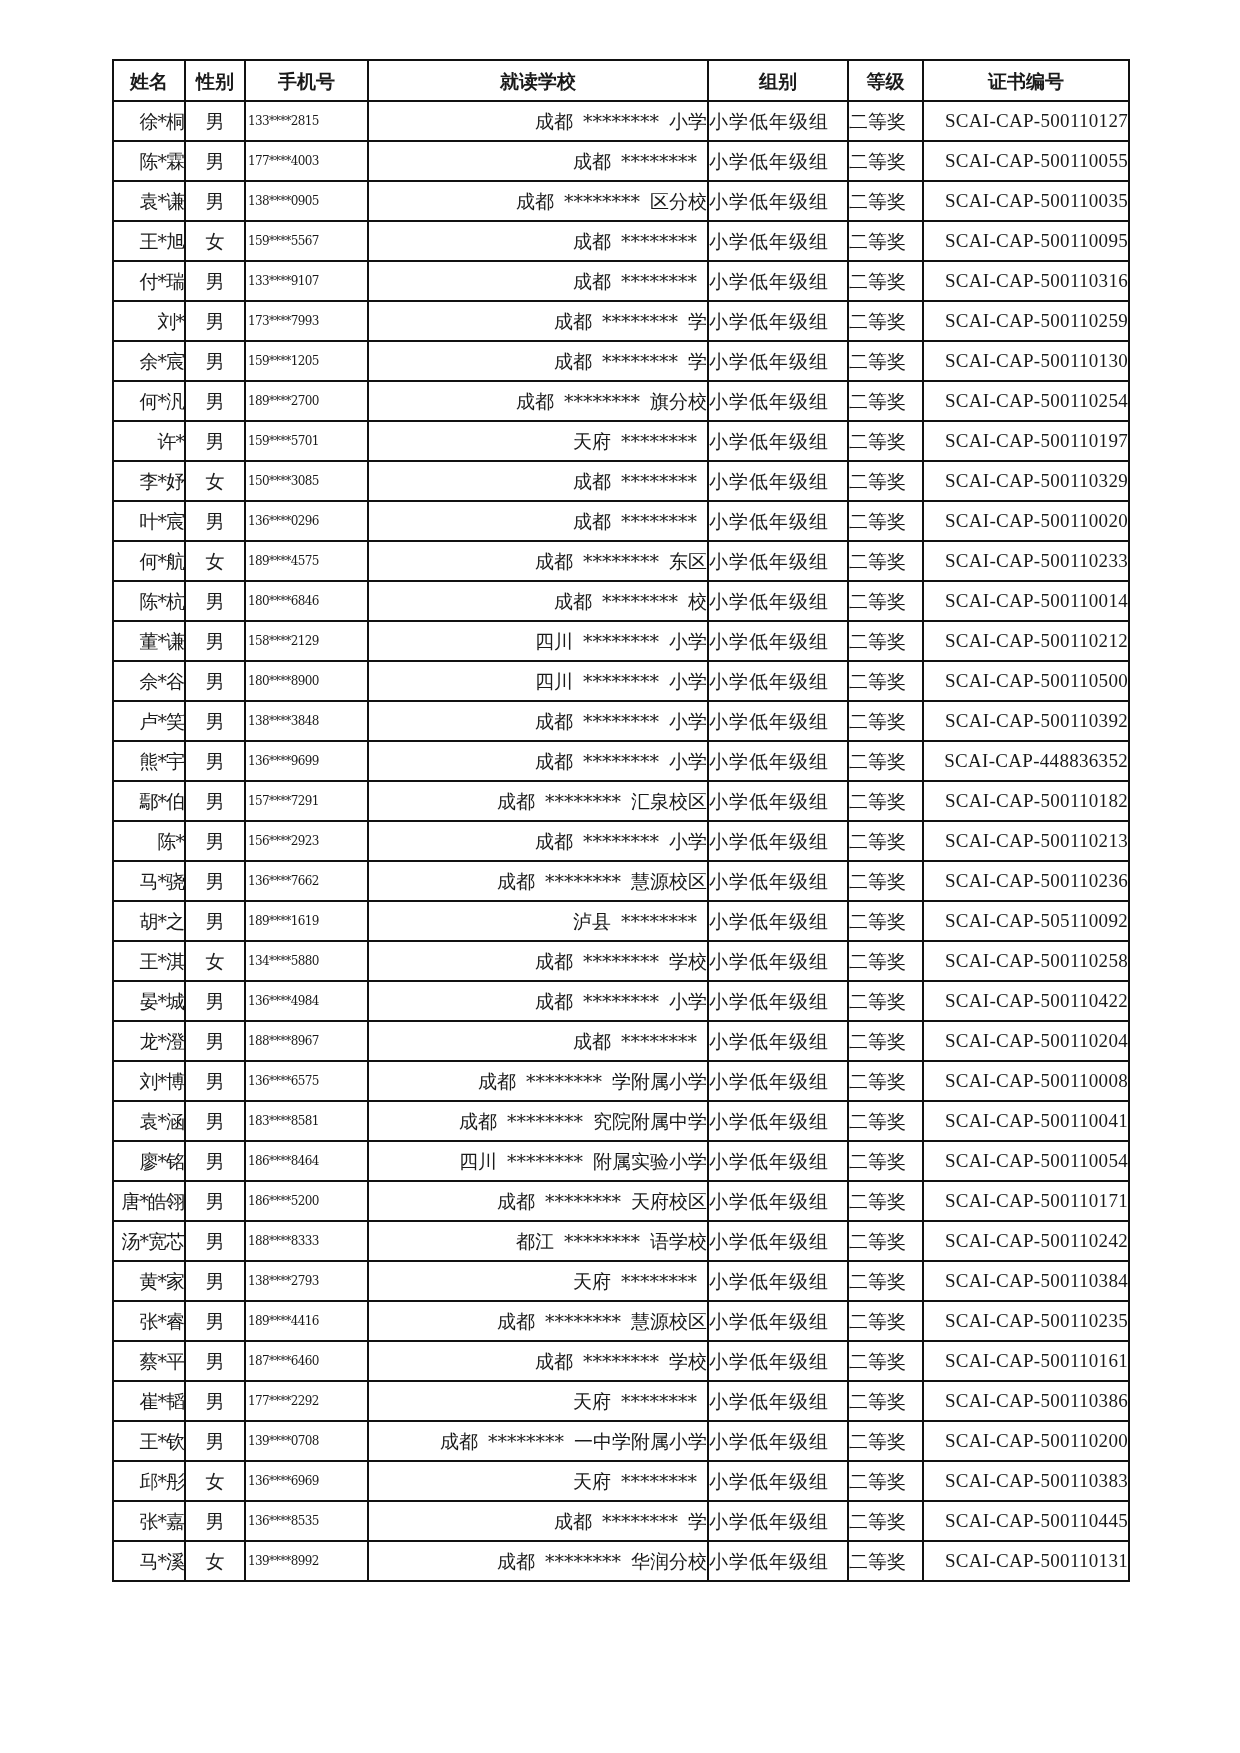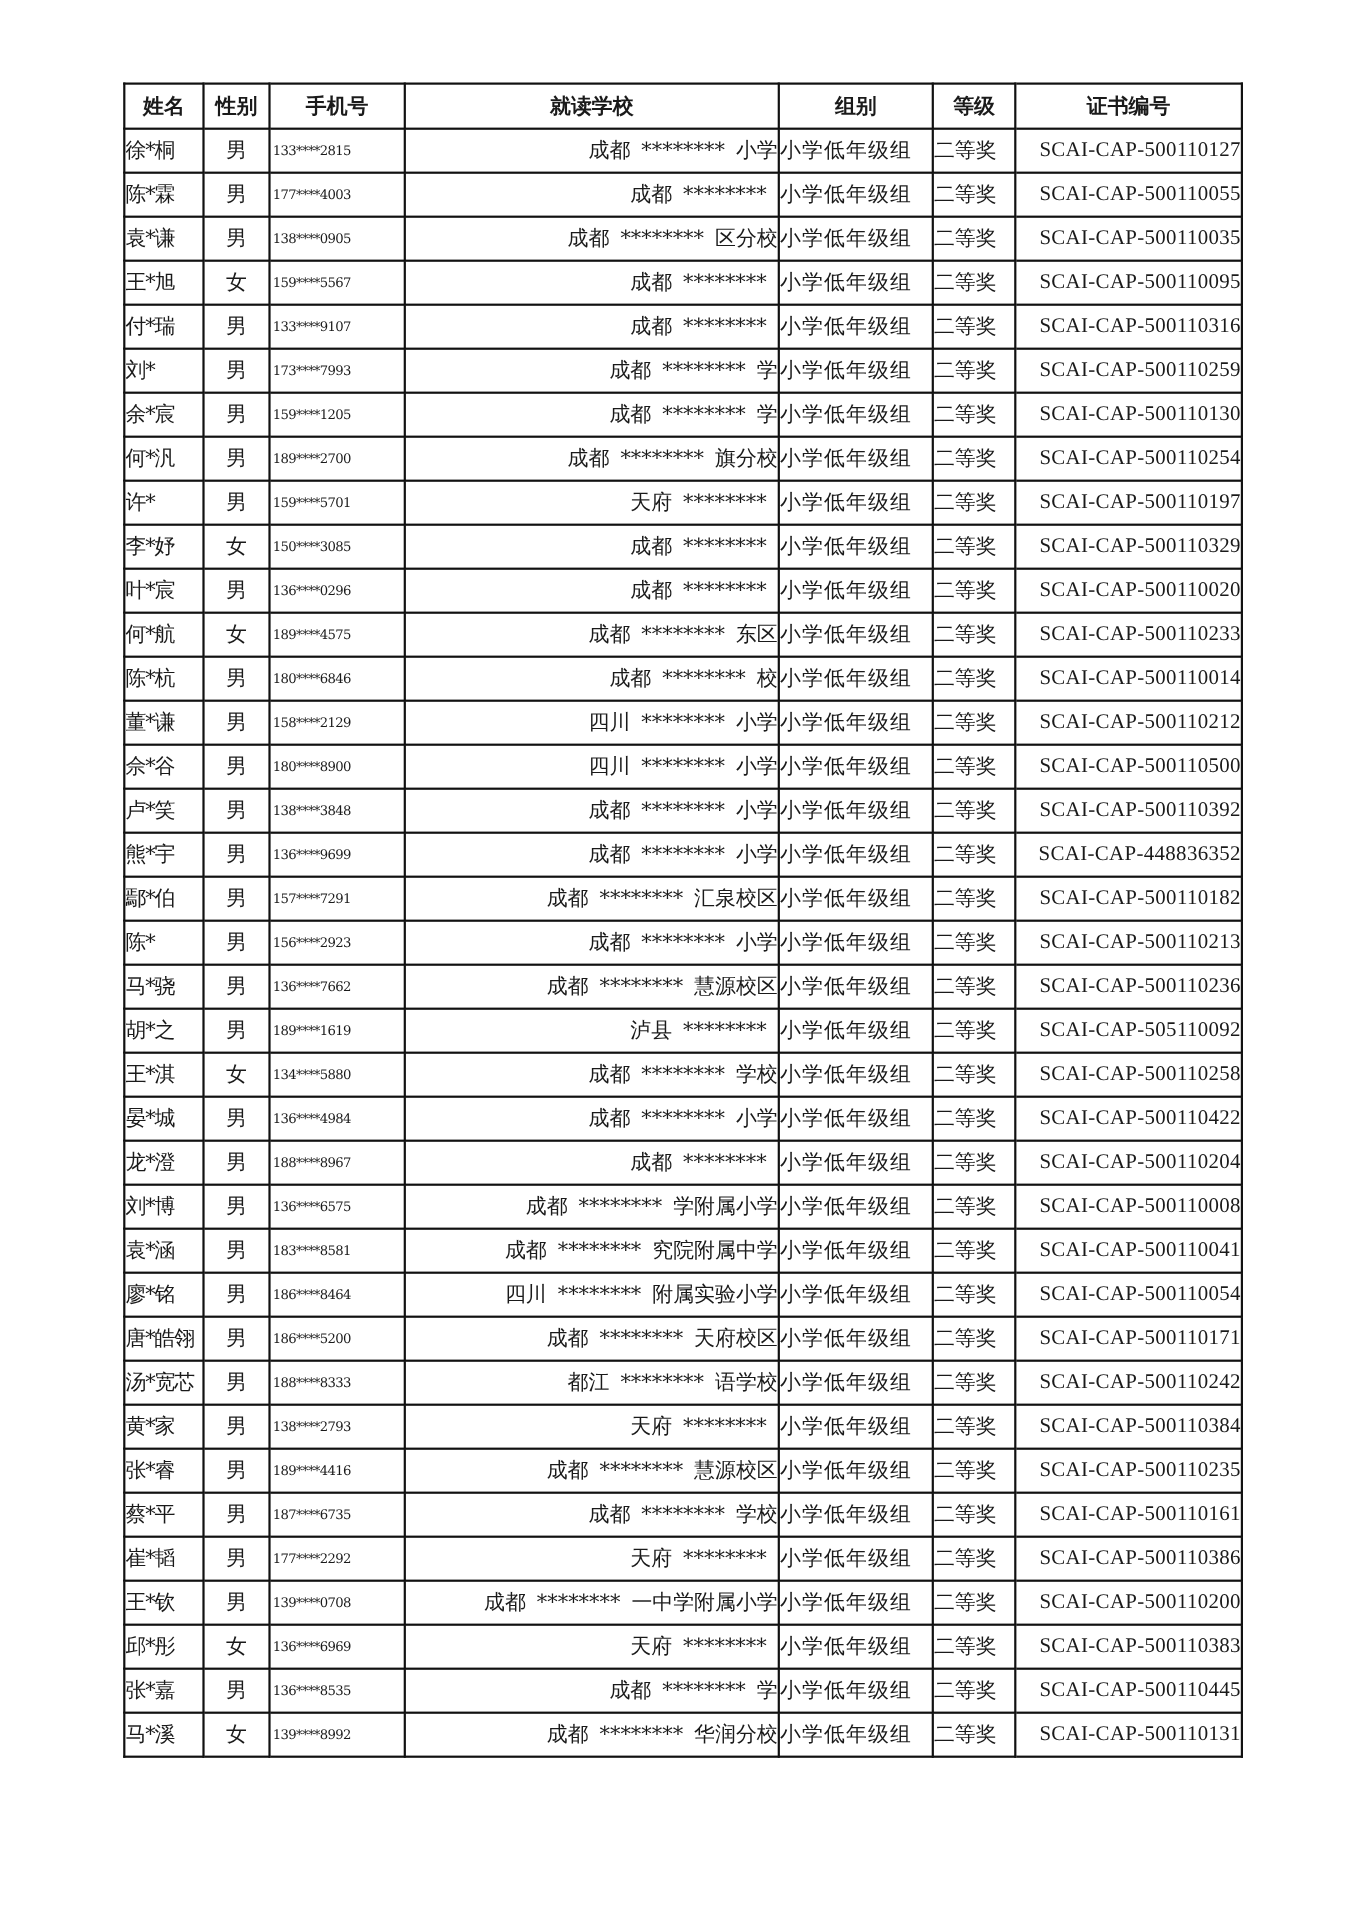--- a/index.html
+++ b/index.html
@@ -1,20 +1,20 @@
 <!DOCTYPE html>
 <html><head>
 <meta charset="utf-8">
 <style>
   html, body { margin: 0; padding: 0; background: #ffffff; }
   body { width: 1240px; height: 1753px; position: relative; overflow: hidden; }
   .sheet {
     position: absolute;
     left: 112px;
-    top: 75px;
+    top: 59px;
     border-collapse: collapse;
     table-layout: fixed;
     width: 1016px;
     font-family: "DejaVu Serif", "Liberation Serif", serif;
     color: #1a1a1a;
   }
   .sheet col.c-name { width: 72px; }
   .sheet col.c-gender { width: 60px; }
   .sheet col.c-phone { width: 123px; }
   .sheet col.c-school { width: 340px; }
@@ -30,21 +30,21 @@
     font-size: 19px;
     line-height: 38px;
   }
   .sheet th {
     height: 39px;
     font-family: "DejaVu Sans", "Liberation Sans", sans-serif;
     font-weight: bold;
     text-align: center;
     font-size: 19px;
   }
-  .sheet td.name { text-align: left; letter-spacing: -1px; }
+  .sheet td.name { text-align: right; letter-spacing: -1px; }
   .sheet td.gender { text-align: center; }
   .sheet td.phone { text-align: left; padding-left: 2px; letter-spacing: -0.6px; font-size: 12px; }
   .sheet td.school { text-align: right; padding-left: 4px; }
   .sheet td.group { text-align: left; letter-spacing: 1px; margin-left: 38px; }
   .sheet td.level { text-align: left; }
   .sheet td.cert { text-align: right; font-family: "Liberation Serif", serif; font-size: 19px; letter-spacing: 0.3px; }
   .school .city { margin-right: 10px; }
   .school .mask { margin-right: 10px; letter-spacing: 0px; }
 </style>
 </head>
@@ -378,21 +378,21 @@
     <td class="phone">189****4416</td>
     <td class="school"><span class="city">成都</span><span class="mask">********</span><span class="suffix">慧源校区</span></td>
     <td class="group">小学低年级组</td>
     <td class="level">二等奖</td>
     <td class="cert">SCAI-CAP-500110235</td>
   </tr>
 
   <tr>
     <td class="name">蔡*平</td>
     <td class="gender">男</td>
-    <td class="phone">187****6735</td>
+    <td class="phone">187****6460</td>
     <td class="school"><span class="city">成都</span><span class="mask">********</span><span class="suffix">学校</span></td>
     <td class="group">小学低年级组</td>
     <td class="level">二等奖</td>
     <td class="cert">SCAI-CAP-500110161</td>
   </tr>
 
   <tr>
     <td class="name">崔*韬</td>
     <td class="gender">男</td>
     <td class="phone">177****2292</td>

